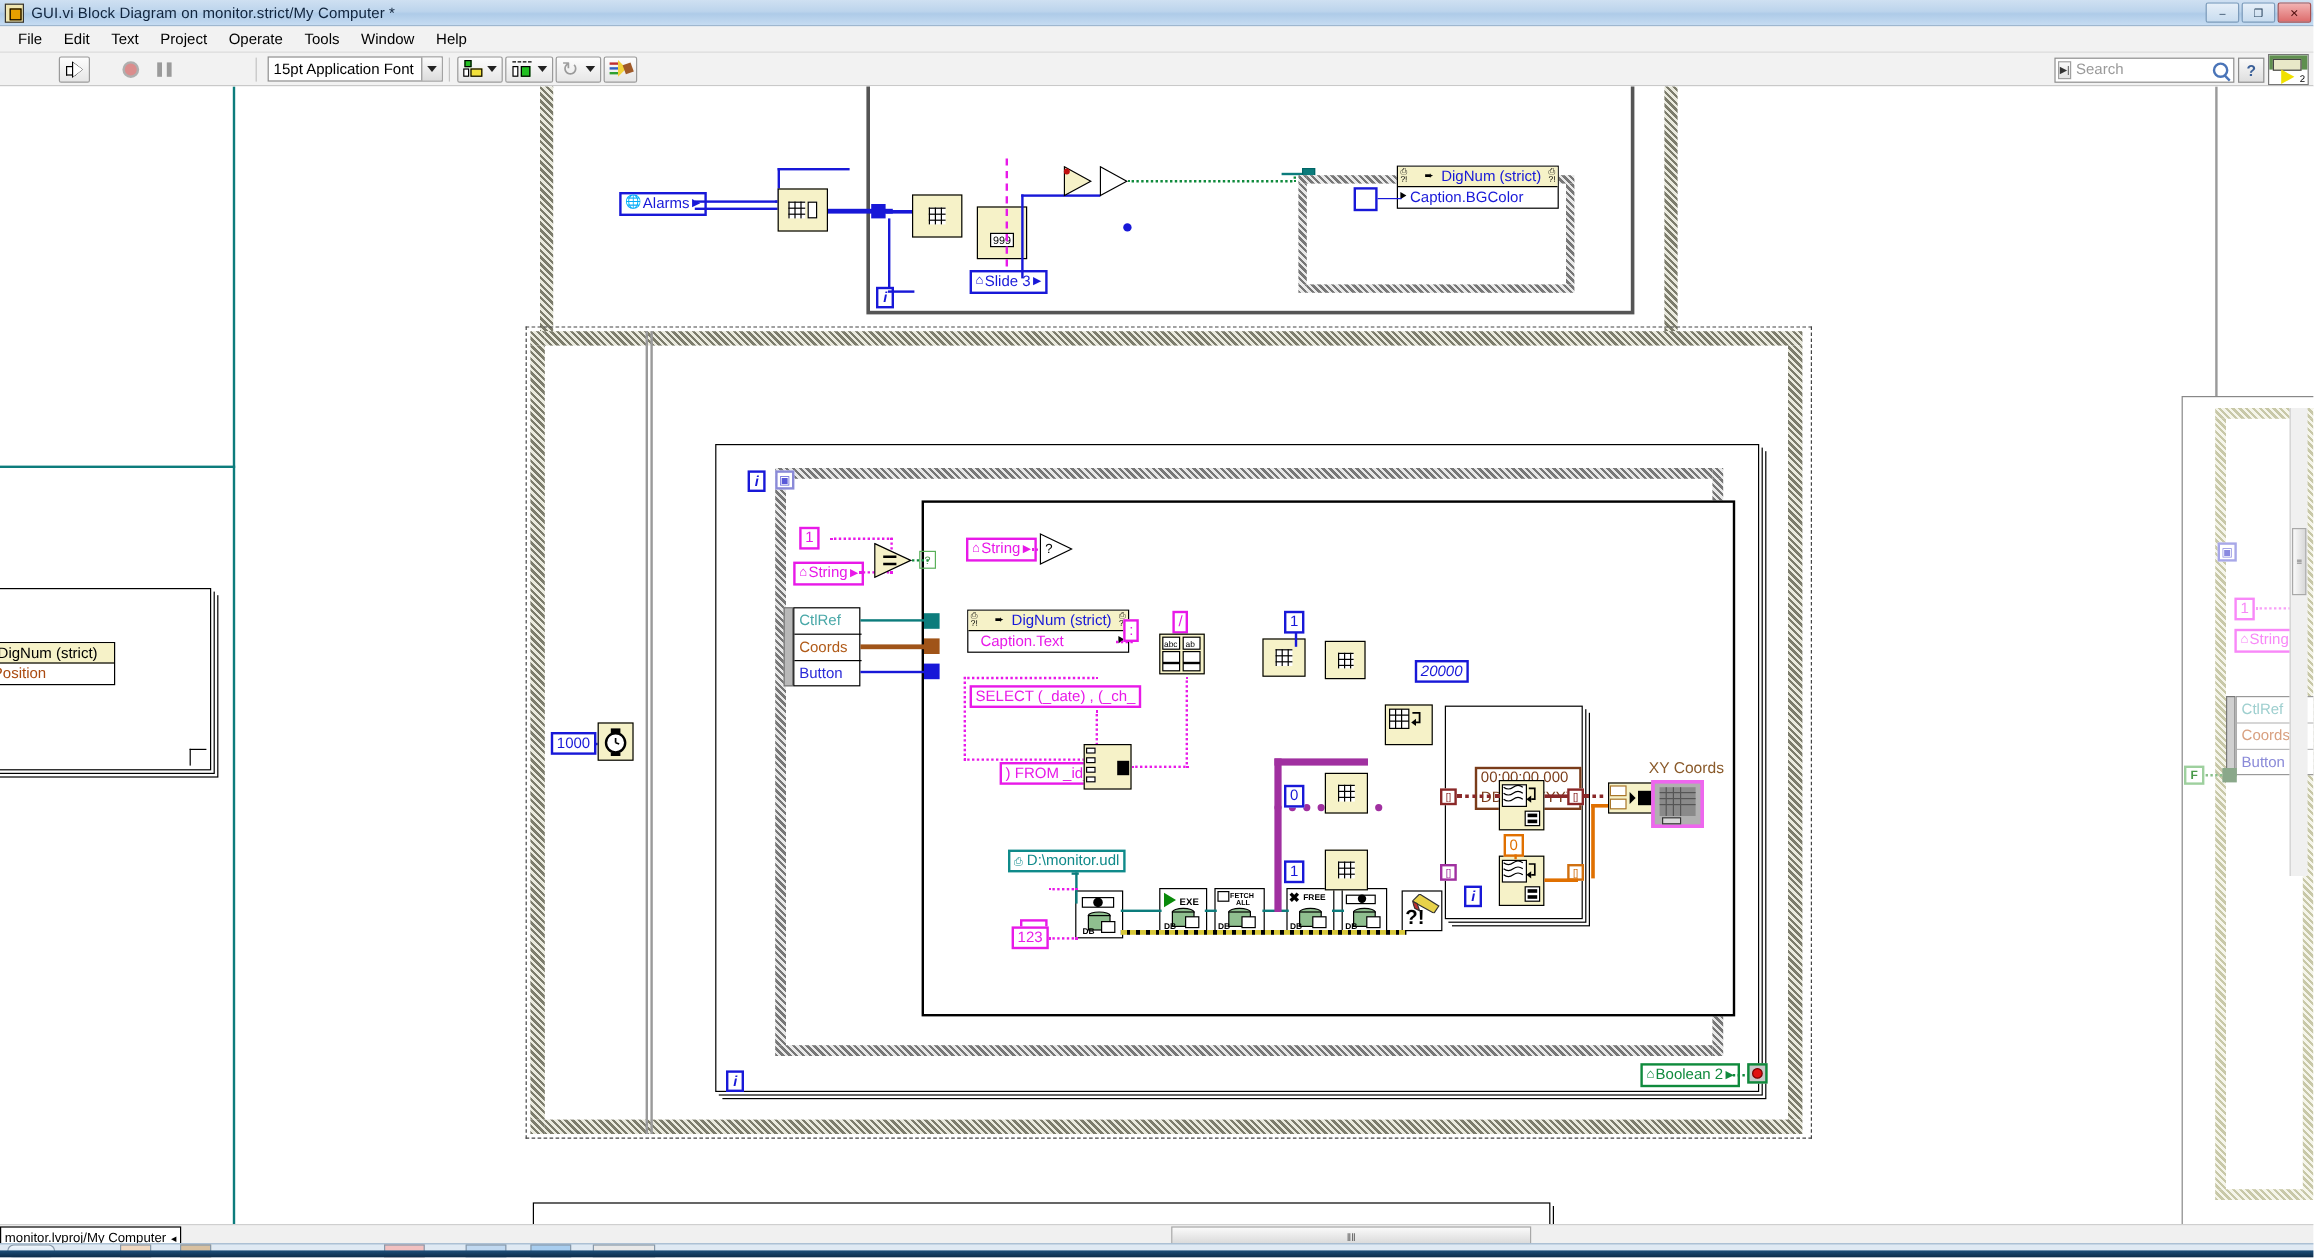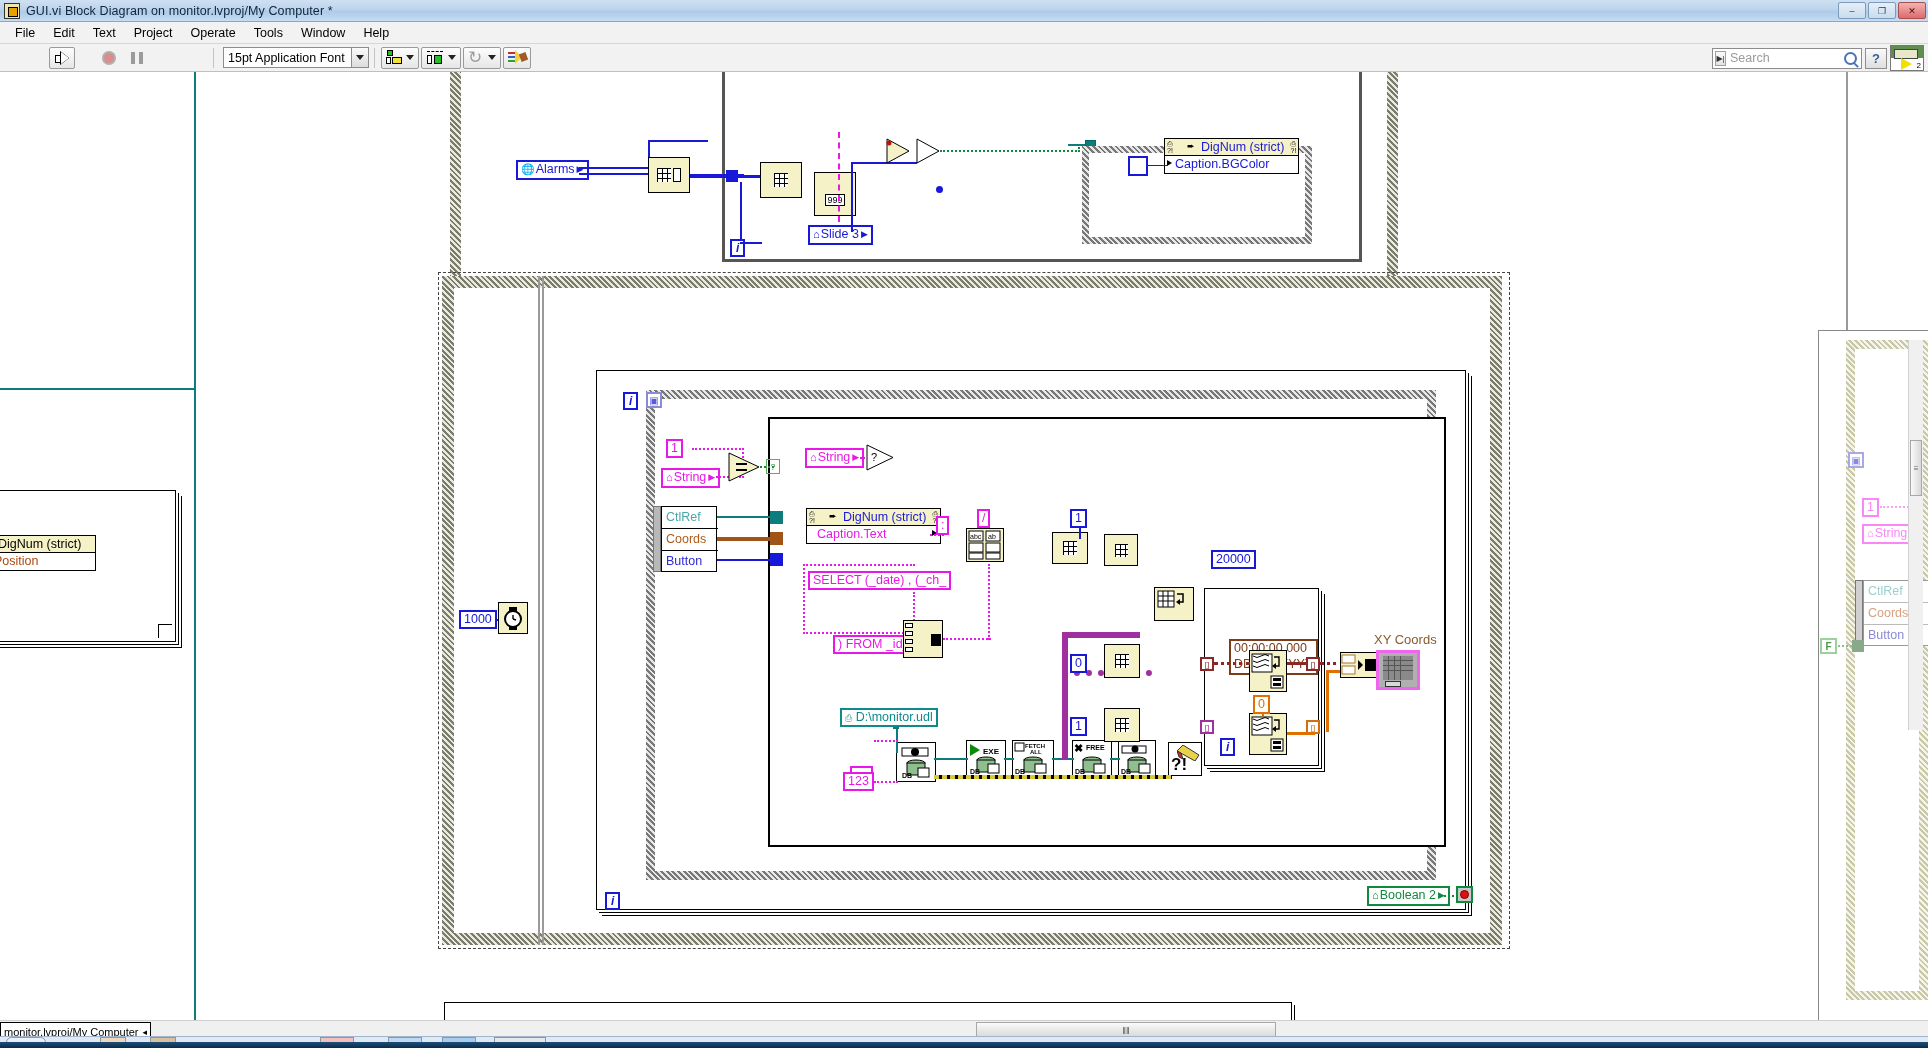--- a/index.html
+++ b/index.html
@@ -294,21 +294,21 @@
 
   .vsb{ position:absolute; right:0; width:15px; background:#f0f0f0; border-left:1px solid #d0d0d0;}
   .vsb .thumb{ position:absolute; left:1px; right:1px; background:linear-gradient(to right,#fafafa,#d8d8d8);
     border:1px solid #a8a8a8; display:flex;align-items:center;justify-content:center;font-size:8px;color:#666;}
 </style>
 </head>
 <body>
 
 <div id="titlebar">
   <div id="app-icon"></div>
-  <div id="win-title">GUI.vi Block Diagram on monitor.lvproj/My Computer *</div>
+  <div id="win-title">GUI.vi Block Diagram on monitor.strict/My Computer *</div>
   <div id="win-buttons">
     <div class="winbtn">–</div>
     <div class="winbtn">❐</div>
     <div class="winbtn close">✕</div>
   </div>
 </div>
 
 <div id="menubar">
   <div class="menu-item">File</div>
   <div class="menu-item">Edit</div>
@@ -639,21 +639,21 @@
   <div class="vinode" style="left:1052px;top:460px;width:36px;height:32px;">
     <span class="grid-ico" style="width:14px;height:14px;"></span>
   </div>
   <div class="vinode" style="left:1104px;top:462px;width:34px;height:32px;">
     <span class="grid-ico" style="width:13px;height:13px;"></span>
   </div>
 
   <div class="const c-blue" style="left:1070px;top:437px;">1</div>
   <div class="wire abs" style="left:1079px;top:455px;width:2px;height:12px;background:#1818d8;"></div>
 
-  <div class="const c-blue" style="left:1211px;top:478px;">20000</div>
+  <div class="const c-blue" style="left:1179px;top:478px;font-style:italic;">20000</div>
 
   <div class="const c-magenta" style="left:808px;top:499px;">SELECT (_date) , (_ch_</div>
   <div class="const c-magenta" style="left:833px;top:563px;">) FROM _id_</div>
 
   <div class="wire abs" style="left:803px;top:492px;width:112px;height:0;border-top:2px dotted #e819e8;"></div>
   <div class="wire abs" style="left:803px;top:492px;width:0;height:70px;border-left:2px dotted #e819e8;"></div>
   <div class="wire abs" style="left:803px;top:560px;width:112px;height:0;border-top:2px dotted #e819e8;"></div>
   <div class="wire abs" style="left:913px;top:520px;width:0;height:40px;border-left:2px dotted #e819e8;"></div>
 
   <div class="bundle" style="left:903px;top:548px;width:40px;height:38px;">

